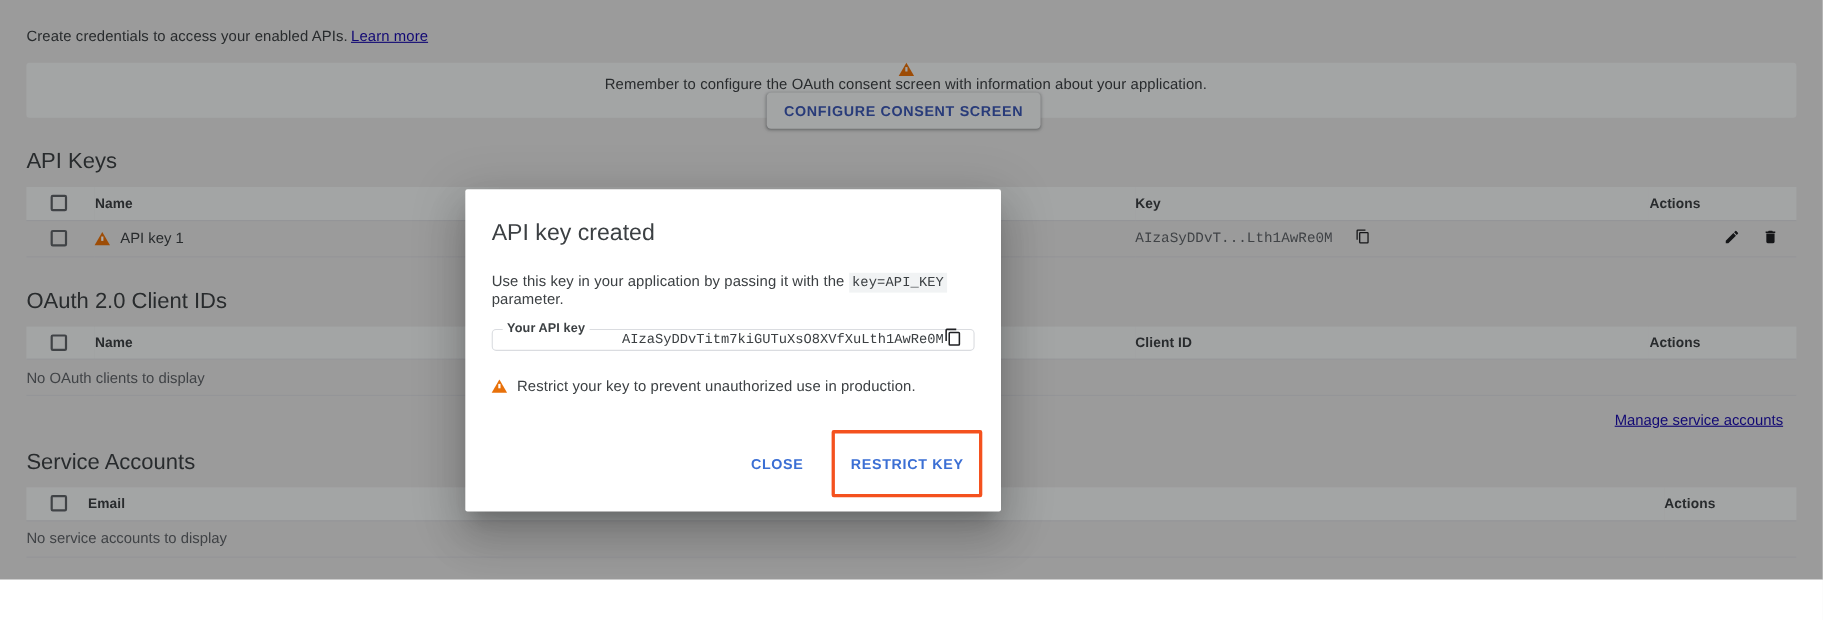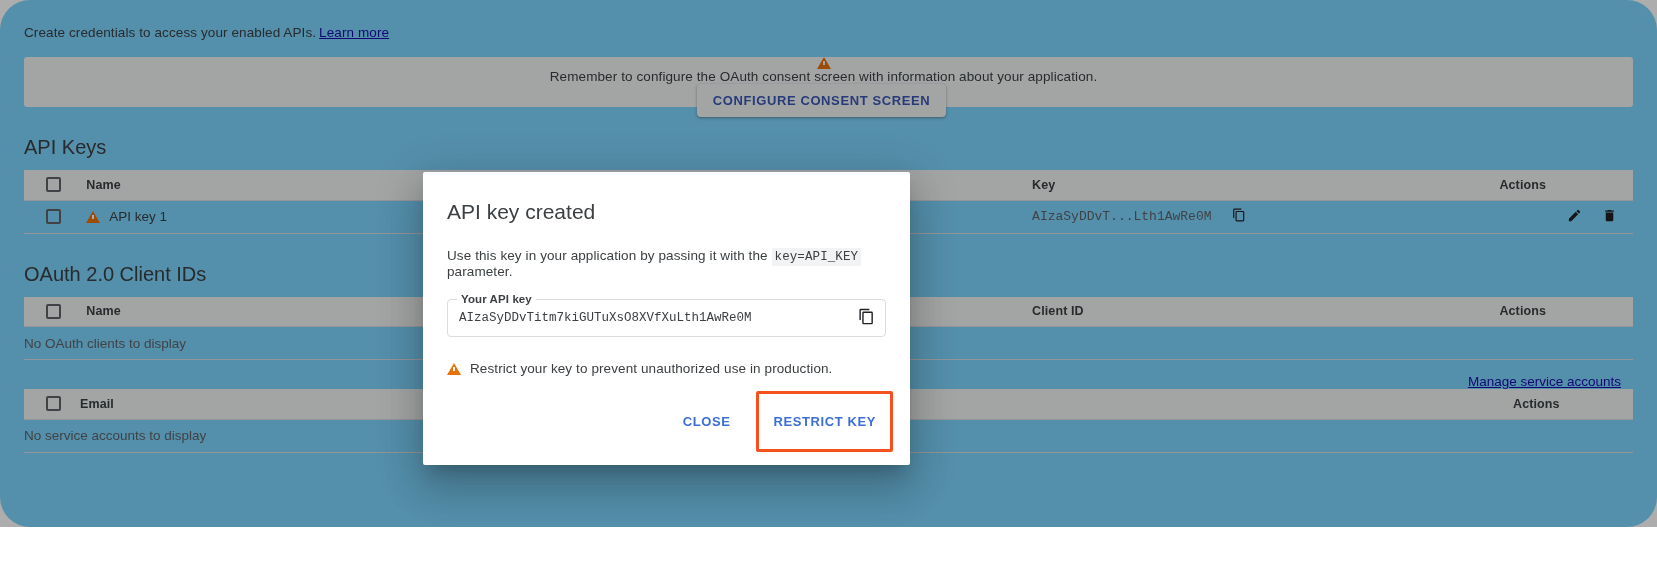--- a/index.html
+++ b/index.html
@@ -9,22 +9,21 @@
     overflow: hidden;
     background: #ffffff;
     font-family: "Liberation Sans", sans-serif;
   }
 
   
   #page {
     position: absolute;
     left: 0; top: 0;
     width: 1657px; height: 527px;
-    background: #7dd3fc;
-    border-radius: 30px;
+    background: #e5e5e5;
   }
 
   .content {
     position: absolute;
     left: 24px; top: 0;
     width: 1609px;
   }
 
   .intro {
     font-size: 13.5px;
@@ -227,26 +226,27 @@
     font-size: 12.5px;
     background: #f1f3f4;
     padding: 2px 3px;
     color: #3c4043;
   }
 
   
   .field {
     position: relative;
     margin-top: 20px;
-    height: 38px;
+    height: 20px;
     border: 1px solid #dadce0;
     border-radius: 4px;
     display: flex;
     align-items: center;
     padding: 0 10px 0 11px;
+    text-align: right;
   }
   .field-label {
     position: absolute;
     top: -7px;
     left: 9px;
     background: #ffffff;
     padding: 0 4px;
     font-size: 11.5px;
     color: #3c4043;
     font-weight: bold;
@@ -387,20 +387,21 @@
       </thead>
       <tbody>
         <tr class="empty-row">
           <td colspan="6">No OAuth clients to display</td>
         </tr>
       </tbody>
     </table>
 
     <a class="manage-link" href="#">Manage service accounts</a>
 
+    <h2 class="section-title" style="margin-top:20px">Service Accounts</h2>
     <table class="grid">
       <thead>
         <tr>
           <th class="col-chk">
             <span class="chk"></span>
           </th>
           <th>Email</th>
           <th class="col-act">Actions</th>
         </tr>
       </thead>

